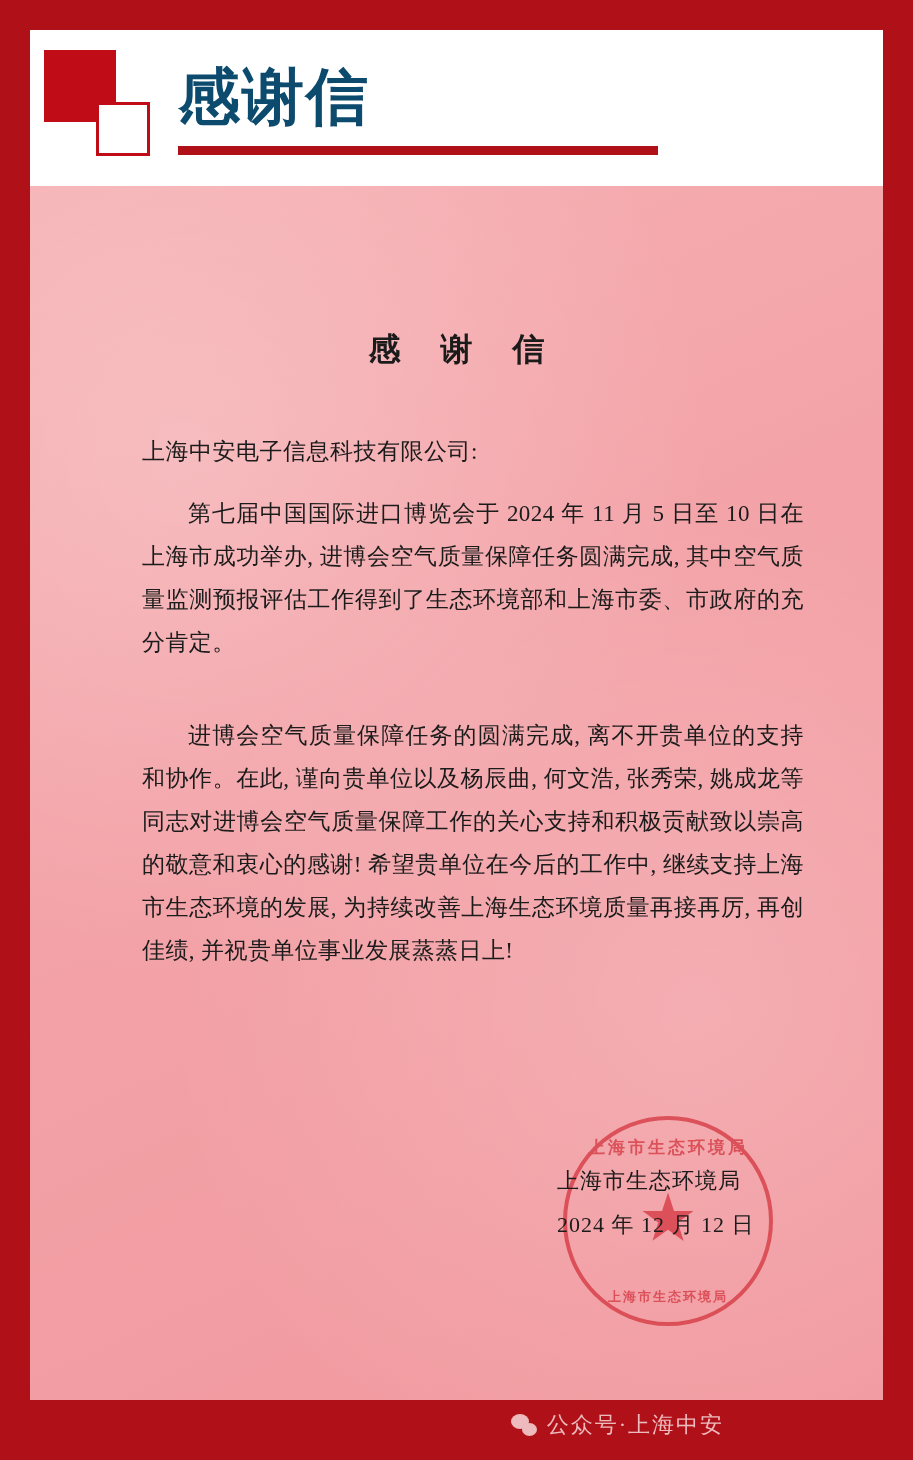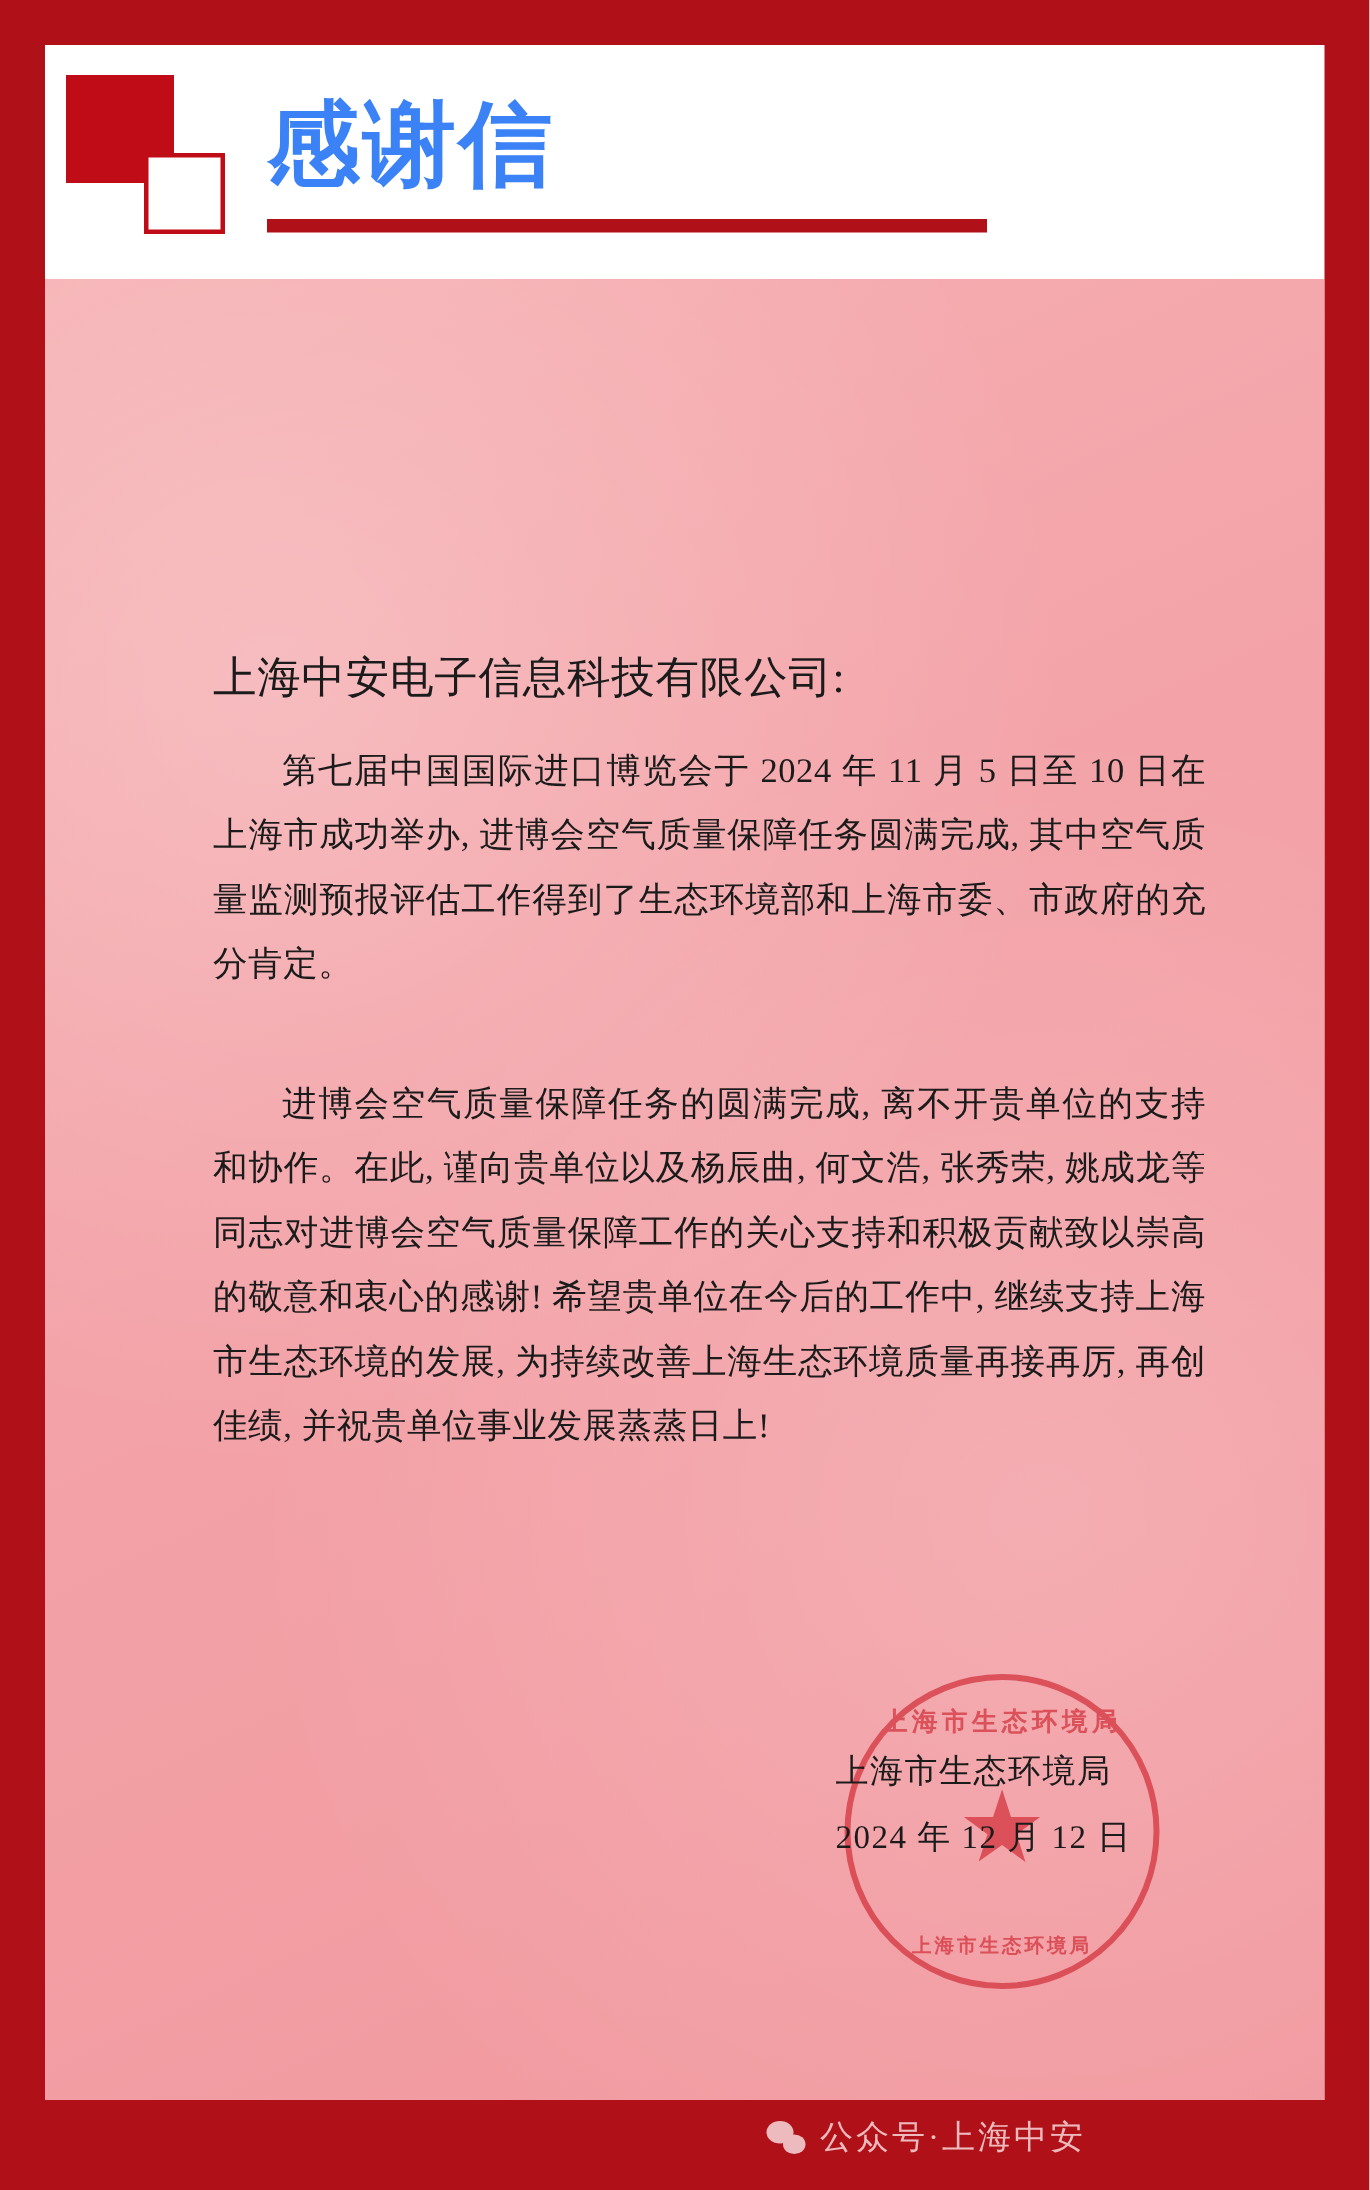--- a/index.html
+++ b/index.html
@@ -63,21 +63,21 @@
     box-sizing: border-box;
   }
   .header-title {
     position: absolute;
     left: 148px;
     top: 32px;
     font-family: "Liberation Serif", "DejaVu Serif", serif;
     font-weight: bold;
     font-size: 62px;
     line-height: 70px;
-    color: #3b82f6;
+    color: #0c4a6e;
     letter-spacing: 2px;
   }
   .header-rule {
     position: absolute;
     left: 148px;
     top: 116px;
     width: 480px;
     height: 9px;
     background: #b01018;
   }
@@ -109,21 +109,21 @@
     letter-spacing: 16px;
     text-indent: 16px;
     color: #1b1b1b;
   }
 
   .salutation {
     position: absolute;
     left: 112px;
     top: 249px;
     width: 660px;
-    font-size: 29px;
+    font-size: 23px;
     line-height: 34px;
     color: #1b1b1b;
     letter-spacing: 0.5px;
   }
 
   .para {
     position: absolute;
     left: 112px;
     width: 662px;
     font-size: 23px;
@@ -244,20 +244,21 @@
         <div class="logo-square-big"></div>
         <div class="logo-square-small"></div>
       </div>
       <div class="header-title">感谢信</div>
       <div class="header-rule"></div>
     </div>
   </div>
 
   <div class="letter">
 
+    <div class="doc-title">感 谢 信</div>
 
     <div class="salutation">上海中安电子信息科技有限公司:</div>
 
     <div class="para para-1">第七届中国国际进口博览会于 2024 年 11 月 5 日至 10 日在上海市成功举办, 进博会空气质量保障任务圆满完成, 其中空气质量监测预报评估工作得到了生态环境部和上海市委、市政府的充分肯定。</div>
 
     <div class="para para-2">进博会空气质量保障任务的圆满完成, 离不开贵单位的支持和协作。在此, 谨向贵单位以及杨辰曲, 何文浩, 张秀荣, 姚成龙等同志对进博会空气质量保障工作的关心支持和积极贡献致以崇高的敬意和衷心的感谢! 希望贵单位在今后的工作中, 继续支持上海市生态环境的发展, 为持续改善上海生态环境质量再接再厉, 再创佳绩, 并祝贵单位事业发展蒸蒸日上!</div>
 
     <div class="seal">
       <div class="seal-text-top">上海市生态环境局</div>
       <div class="seal-star">★</div>

